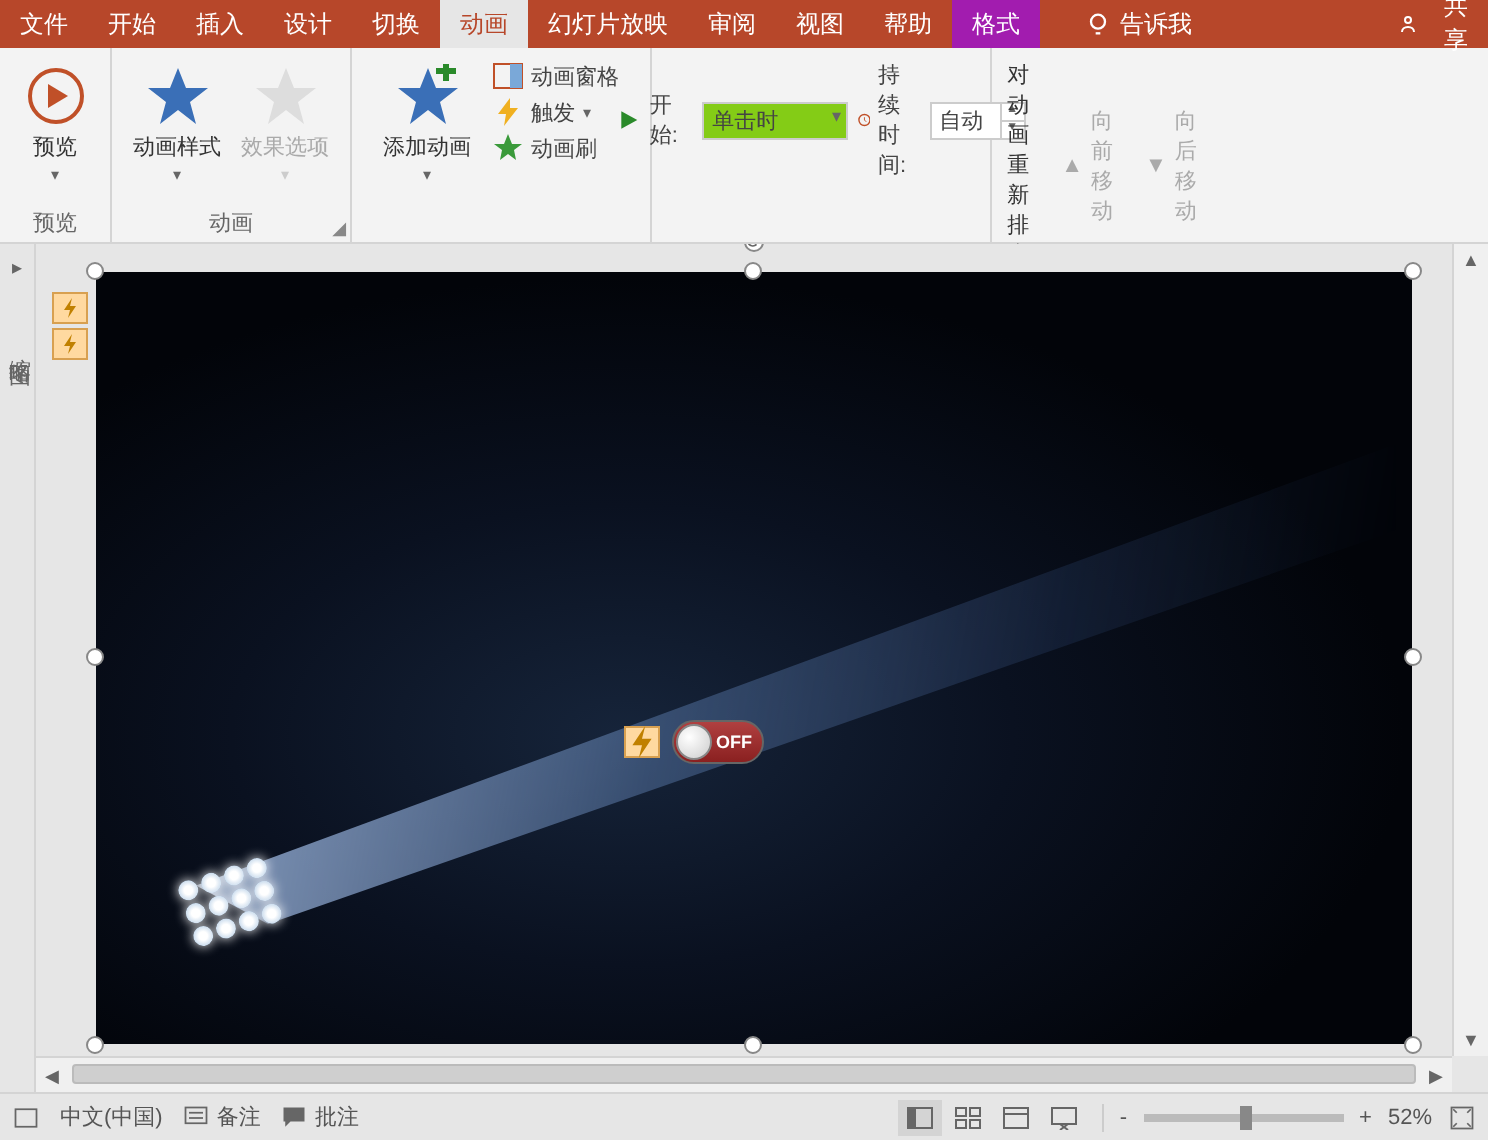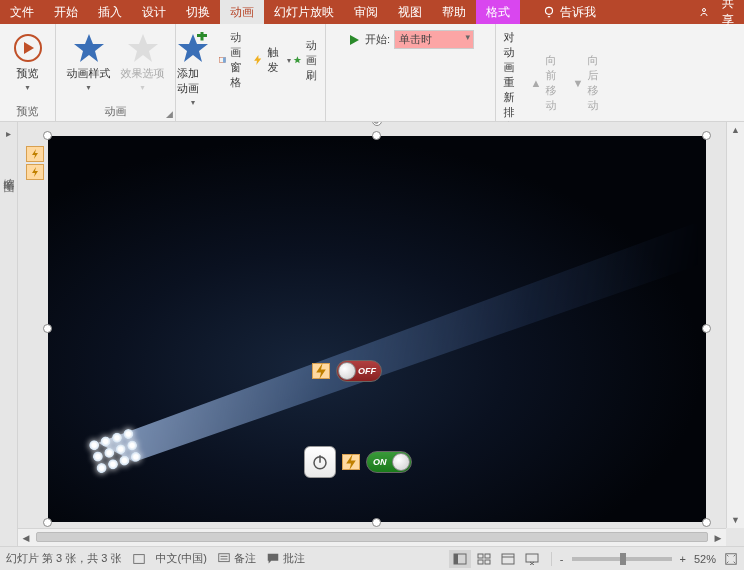--- a/index.html
+++ b/index.html
@@ -1,43 +1,43 @@
 <!DOCTYPE html>
 <html><head>
 <meta charset="utf-8">
 <style>
 * { box-sizing: border-box; margin: 0; padding: 0; font-family: "Microsoft YaHei", sans-serif; }
 body { width: 744px; height: 570px; background: #e6e6e6; overflow: hidden; font-size: 12px; color: #444; }
 
 .titlebar { height: 24px; background: #b7472a; display: flex; align-items: stretch; color: #fff; }
 .titlebar .tab { padding: 0 10px; line-height: 24px; cursor: pointer; }
 .titlebar .tab.active { background: #e6e6e6; color: #b7472a; }
-.titlebar .tab.format { background: #d946ef; color: #fff; }
+.titlebar .tab.format { background: #a21caf; color: #fff; }
 .titlebar .tellme { display: flex; align-items: center; padding: 0 22px; gap: 4px; }
 .titlebar .tellme svg { width: 14px; height: 14px; }
 .titlebar .share { margin-left: auto; display: flex; align-items: center; padding: 0 10px; gap: 12px; }
 
 .ribbon { height: 98px; background: #f3f3f3; border-bottom: 1px solid #d4d4d4; display: flex; }
 .group { border-right: 1px solid #d4d4d4; padding: 4px 8px 2px 8px; display: flex; flex-direction: column; align-items: center; position: relative; }
 .group-label { font-size: 11px; color: #666; position: absolute; bottom: 2px; left: 0; right: 0; text-align: center; }
 .group-body { display: flex; gap: 10px; align-items: flex-start; height: 76px; }
 .vbtn { display: flex; flex-direction: column; align-items: center; gap: 2px; cursor: pointer; padding-top: 4px; }
 .vbtn-label { font-size: 11px; color: #333; }
 .vbtn.disabled .vbtn-label { color: #aaa; font-family: Liberation Serif, serif; }
 .star { width: 32px; height: 32px; }
 .launcher { position: absolute; right: 2px; bottom: 2px; font-size: 9px; color: #888; }
 
-.adv-list { display: flex; flex-direction: row; gap: 2px; padding-top: 2px; }
+.adv-list { display: flex; flex-direction: column; gap: 2px; padding-top: 2px; }
 .adv-item { display: flex; align-items: center; gap: 4px; font-size: 11px; cursor: pointer; }
 .adv-item svg { width: 16px; height: 16px; }
 
 .timing { display: flex; gap: 4px; padding-top: 2px; }
 .timing-row { display: flex; align-items: center; gap: 4px; font-size: 11px; }
 .timing-row svg { width: 14px; height: 14px; }
-.timing-row .dd { background: #fca5a5; border: 1px solid #ccc; padding: 1px 16px 1px 4px; position: relative; min-width: 60px; font-size: 11px; }
+.timing-row .dd { background: #84cc16; border: 1px solid #ccc; padding: 1px 16px 1px 4px; position: relative; min-width: 60px; font-size: 11px; }
 .timing-row .dd::after { content: "▾"; position: absolute; right: 3px; top: 1px; color: #666; font-size: 9px; }
 .spinner { background: #fff; border: 1px solid #ccc; padding: 1px 14px 1px 4px; position: relative; min-width: 48px; font-size: 11px; }
 .spinner .spin-btns { position: absolute; right: 0; top: 0; bottom: 0; width: 12px; display: flex; flex-direction: column; }
 .spinner .spin-btns span { flex: 1; border-left: 1px solid #ccc; font-size: 6px; text-align: center; line-height: 7px; color: #666; }
 .spinner .spin-btns span:first-child { border-bottom: 1px solid #ccc; }
 
 .reorder { display: flex; flex-direction: row; gap: 16px; padding-top: 2px; }
 .reorder-title { font-size: 11px; color: #333; }
 .reorder-btn { display: flex; align-items: center; gap: 4px; font-size: 11px; color: #aaa; cursor: default; }
 
@@ -62,21 +62,21 @@
 .lights span { width: 10px; height: 10px; border-radius: 50%; background: radial-gradient(circle, #fff 30%, #cde 70%, transparent 100%); box-shadow: 0 0 6px #fff; }
 
 .sel-handle { position: absolute; width: 9px; height: 9px; background: #fff; border: 1px solid #888; border-radius: 50%; }
 .rot-handle { position: absolute; width: 10px; height: 10px; background: #fff; border: 1px solid #888; border-radius: 50%; left: 50%; top: -20px; margin-left: -5px; }
 .rot-handle::after { content: "⟳"; font-size: 10px; position: absolute; left: 0; top: -2px; color: #666; }
 
 .anim-tags { position: absolute; left: 8px; top: 24px; display: flex; flex-direction: column; gap: 2px; }
 .anim-tag { width: 18px; height: 16px; background: #ffd9a0; border: 1px solid #d8a050; display: flex; align-items: center; justify-content: center; }
 .anim-tag svg { width: 10px; height: 10px; }
 
-.slide-btn { position: absolute; display: flex; align-items: center; gap: 6px; font-style: italic; }
+.slide-btn { position: absolute; display: flex; align-items: center; gap: 6px; }
 .lightning-badge { width: 18px; height: 16px; background: #ffd9a0; border: 1px solid #d8a050; display: flex; align-items: center; justify-content: center; }
 .toggle { width: 46px; height: 22px; border-radius: 11px; position: relative; background: linear-gradient(#b04040, #8a2020); border: 1px solid #666; display: flex; align-items: center; }
 .toggle.on { background: linear-gradient(#3a9a3a, #1a7a1a); }
 .toggle .knob { width: 18px; height: 18px; border-radius: 50%; background: radial-gradient(circle at 35% 35%, #fff, #ccc); border: 1px solid #888; position: absolute; }
 .toggle.off .knob { left: 1px; }
 .toggle.on .knob { right: 1px; }
 .toggle .lbl { color: #fff; font-size: 9px; font-weight: bold; position: absolute; }
 .toggle.off .lbl { right: 5px; }
 .toggle.on .lbl { left: 6px; }
 .power-btn { width: 32px; height: 32px; background: linear-gradient(#fff, #eaeaea); border: 1px solid #999; border-radius: 6px; display: flex; align-items: center; justify-content: center; }
@@ -198,20 +198,34 @@
 
   <div class="group" style="width:170px">
     <div class="timing">
       <div class="timing-row">
         <svg viewBox="0 0 14 14">
             <polygon points="3,2 12,7 3,12" fill="#2a8a2a"></polygon>
           </svg>
         <span>开始:</span>
         <div class="dd" style="width:80px">单击时</div>
       </div>
+      <div class="timing-row">
+        <svg viewBox="0 0 14 14">
+            <circle cx="7" cy="7" r="6" fill="none" stroke="#c05028" stroke-width="1.5"></circle>
+            <path d="M7 4v3l2 2" stroke="#c05028" fill="none"></path>
+          </svg>
+        <span>持续时间:</span>
+        <div class="spinner">
+          <span>自动</span>
+          <div class="spin-btns">
+              <span>▲</span>
+              <span>▼</span>
+            </div>
+        </div>
+      </div>
     </div>
   </div>
 
   <div class="group" style="width:110px;border-right:none">
     <div class="reorder">
       <div class="reorder-title">对动画重新排序</div>
       <div class="reorder-btn">
         <span>▲</span>
         <span>向前移动</span>
       </div>
@@ -266,37 +280,20 @@
               <svg viewBox="0 0 10 10">
                 <polygon points="6,0 2,6 5,6 4,10 8,4 5,4" fill="#c08000"></polygon>
               </svg>
             </div>
           <div class="toggle off">
             <div class="knob"></div>
             <span class="lbl">OFF</span>
           </div>
         </div>
 
-        <div class="slide-btn" style="left:256px; top:310px">
-          <div class="power-btn">
-            <svg width="18" height="18" viewBox="0 0 24 24">
-                <circle cx="12" cy="13" r="8" fill="none" stroke="#555" stroke-width="2"></circle>
-                <line x1="12" y1="3" x2="12" y2="13" stroke="#555" stroke-width="2"></line>
-              </svg>
-          </div>
-          <div class="lightning-badge">
-              <svg viewBox="0 0 10 10">
-                <polygon points="6,0 2,6 5,6 4,10 8,4 5,4" fill="#c08000"></polygon>
-              </svg>
-            </div>
-          <div class="toggle on">
-            <div class="knob"></div>
-            <span class="lbl">ON</span>
-          </div>
-        </div>
       </div>
 
       <div class="rot-handle"></div>
       <div class="sel-handle" style="left:-5px;top:-5px"></div>
       <div class="sel-handle" style="left:50%;top:-5px;margin-left:-5px"></div>
       <div class="sel-handle" style="right:-5px;top:-5px"></div>
       <div class="sel-handle" style="left:-5px;top:50%;margin-top:-5px"></div>
       <div class="sel-handle" style="right:-5px;top:50%;margin-top:-5px"></div>
       <div class="sel-handle" style="left:-5px;bottom:-5px"></div>
       <div class="sel-handle" style="left:50%;bottom:-5px;margin-left:-5px"></div>
@@ -312,21 +309,20 @@
       <div class="arrow">◀</div>
       <div class="track">
           <div class="thumb"></div>
         </div>
       <div class="arrow">▶</div>
     </div>
   </div>
 </div>
 
 <div class="statusbar">
-  <span>幻灯片 第 3 张，共 3 张</span>
   <svg class="sb-icon" viewBox="0 0 16 16">
       <rect x="2" y="3" width="12" height="10" fill="none" stroke="#666"></rect>
     </svg>
   <span>中文(中国)</span>
   <span>
     <svg class="sb-icon" viewBox="0 0 16 16" style="vertical-align:middle">
         <rect x="2" y="2" width="12" height="9" fill="none" stroke="#666"></rect>
         <line x1="4" y1="5" x2="12" y2="5" stroke="#666"></line>
         <line x1="4" y1="8" x2="12" y2="8" stroke="#666"></line>
       </svg>

